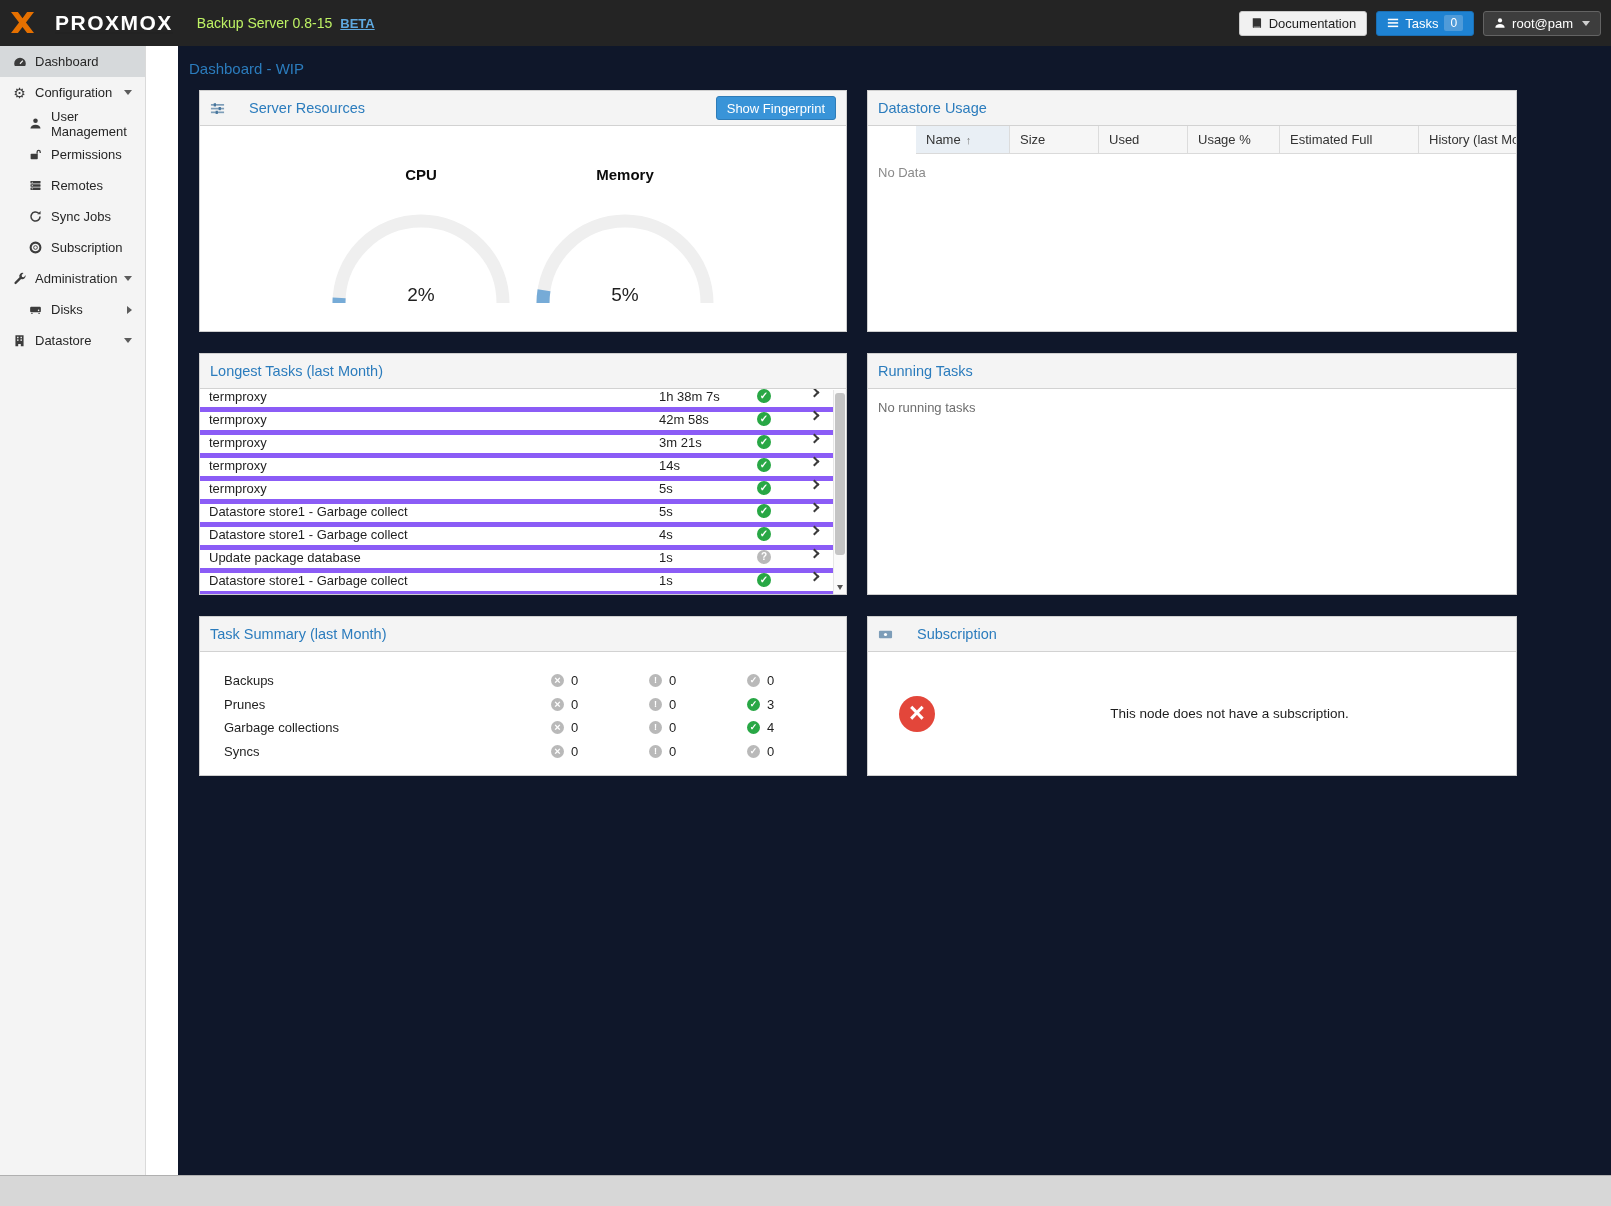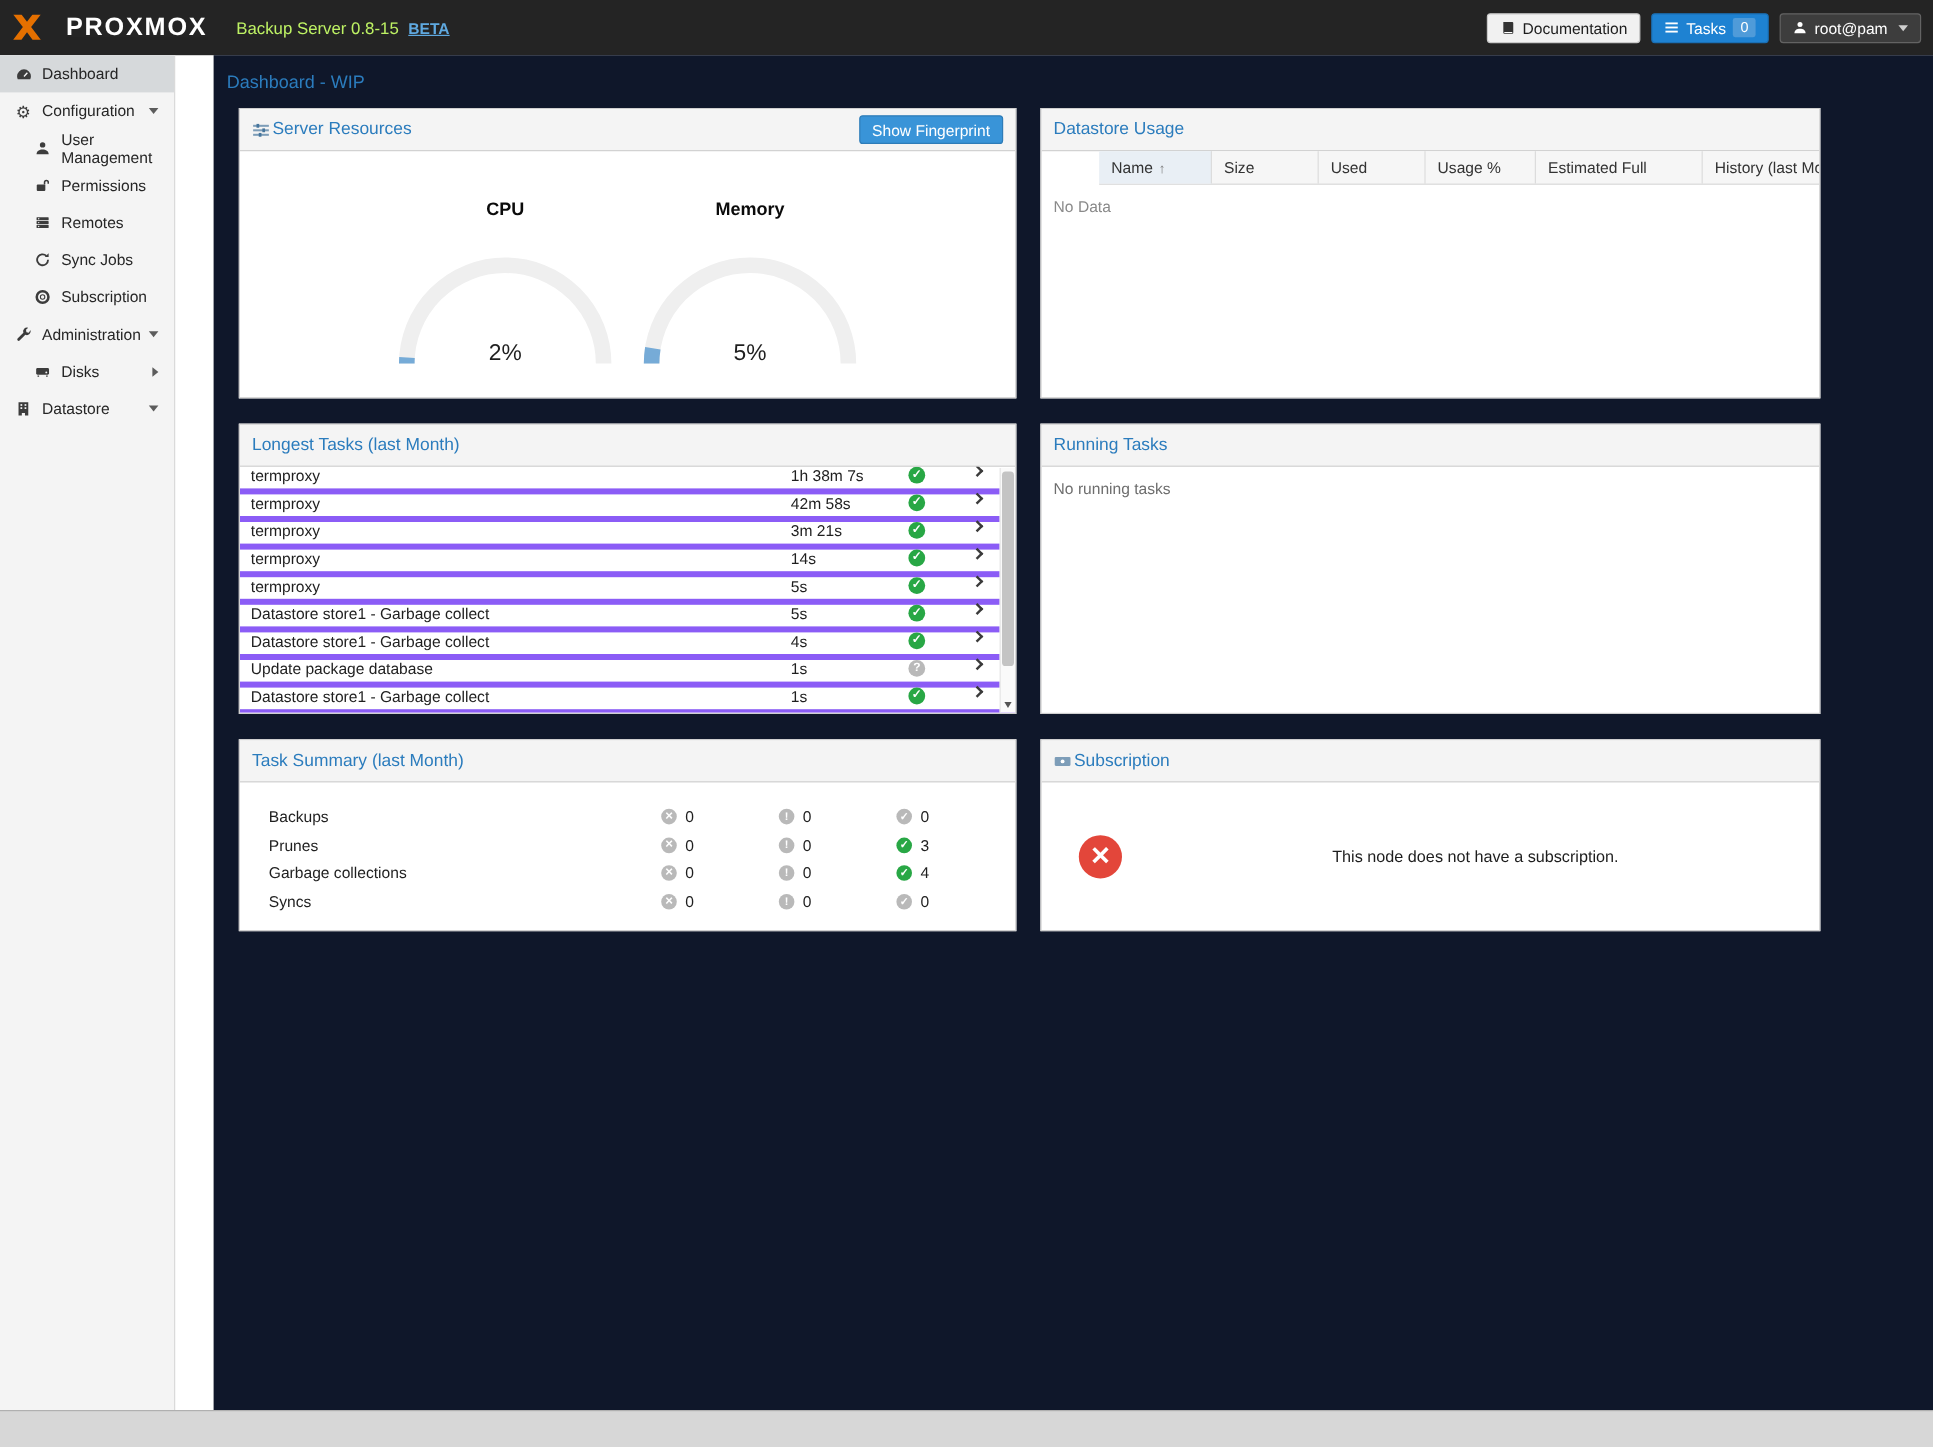--- a/index.html
+++ b/index.html
@@ -29,21 +29,21 @@
   .caret { position:absolute; right:13px; }
   .tri-down { width:0; height:0; border-left:4.5px solid transparent; border-right:4.5px solid transparent; border-top:5.5px solid #5c5c5c; }
   .tri-right { width:0; height:0; border-top:4.5px solid transparent; border-bottom:4.5px solid transparent; border-left:5.5px solid #5c5c5c; }
 
   
   .main { position:absolute; left:178px; top:46px; right:0; bottom:31px; background:#0f172a; overflow:hidden; }
   .page-title { color:#2b7cbd; font-size:15px; padding:14px 0 0 11px; }
   .content-grid { display:grid; grid-template-columns:648px 650px; grid-template-rows:242px 242px 160px; gap:21px 20px; margin:13px 0 0 21px; }
 
   .panel { border:1px solid #cfcfcf; background:#fff; display:flex; flex-direction:column; overflow:hidden; position:relative; }
-  .panel-header { flex:none; height:35px; background:#f4f4f4; border-bottom:1px solid #d2d2d2; display:flex; align-items:center; gap:2px; padding:0 10px; }
+  .panel-header { flex:none; height:35px; background:#f4f4f4; border-bottom:1px solid #d2d2d2; display:flex; align-items:center; gap:24px; padding:0 10px; }
   .panel-title { color:#2b7cbd; font-size:14.5px; }
   .hdr-icon { width:15px; height:15px; display:inline-flex; }
   .btn-fp { margin-left:auto; background:#3994d8; border:1px solid #2e7cb8; color:#fff; border-radius:3px; height:24px; padding:0 10px; font-size:13px; cursor:pointer; }
 
   
   .sr-body { flex:1; display:flex; justify-content:center; gap:4px; padding-top:40px; }
   .gauge-cell { width:200px; text-align:center; }
   .gauge-label { font-weight:700; font-size:15px; color:#0b0b0b; margin-bottom:28px; }
   .gauge-wrap { position:relative; width:180px; height:97px; margin:0 auto; }
   .gauge-value { position:absolute; left:0; right:0; bottom:2px; font-size:19px; color:#1f1f1f; }

